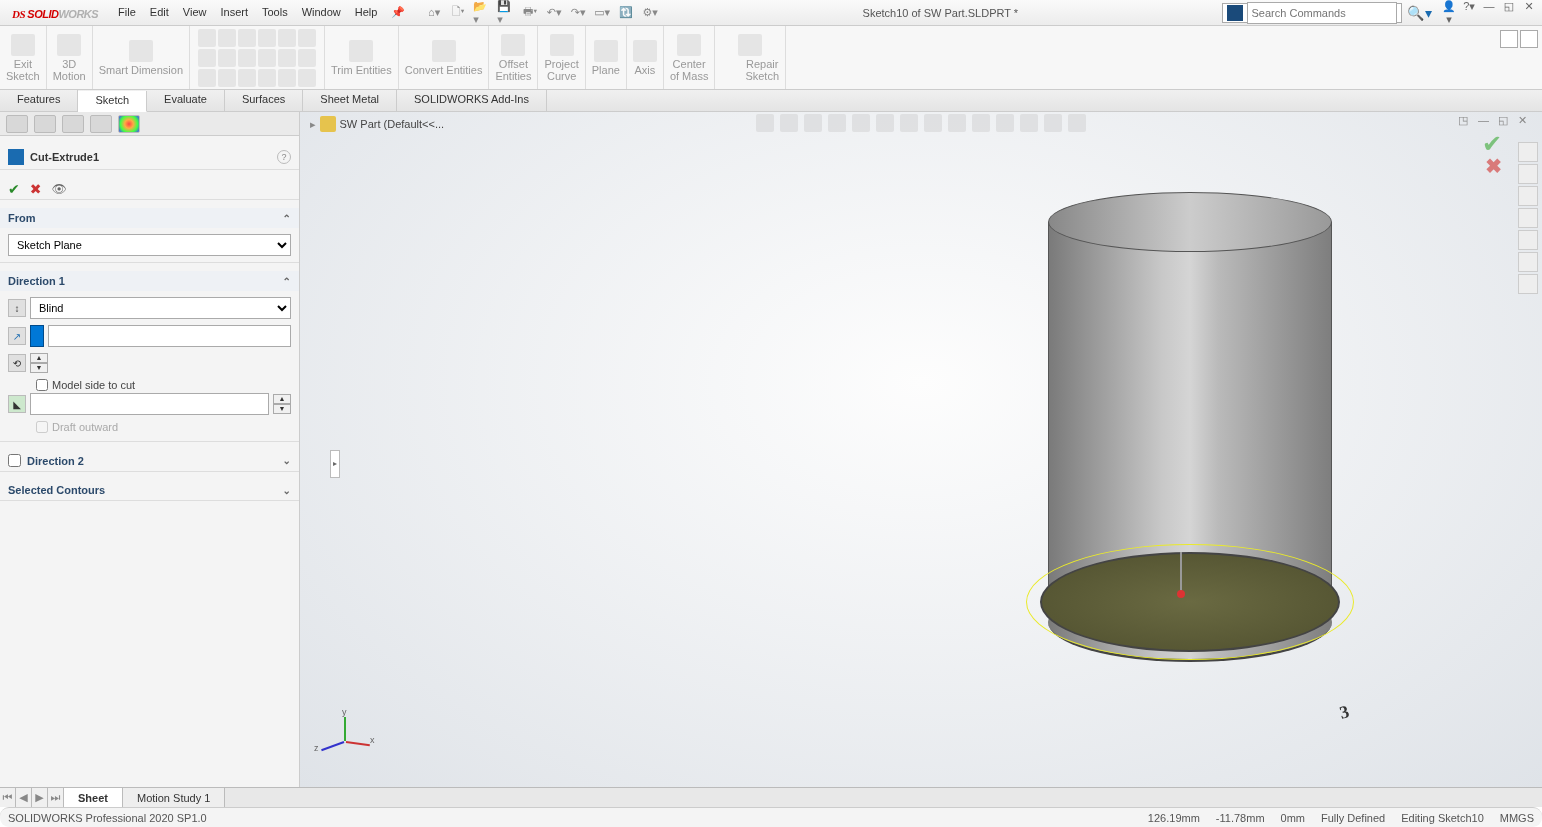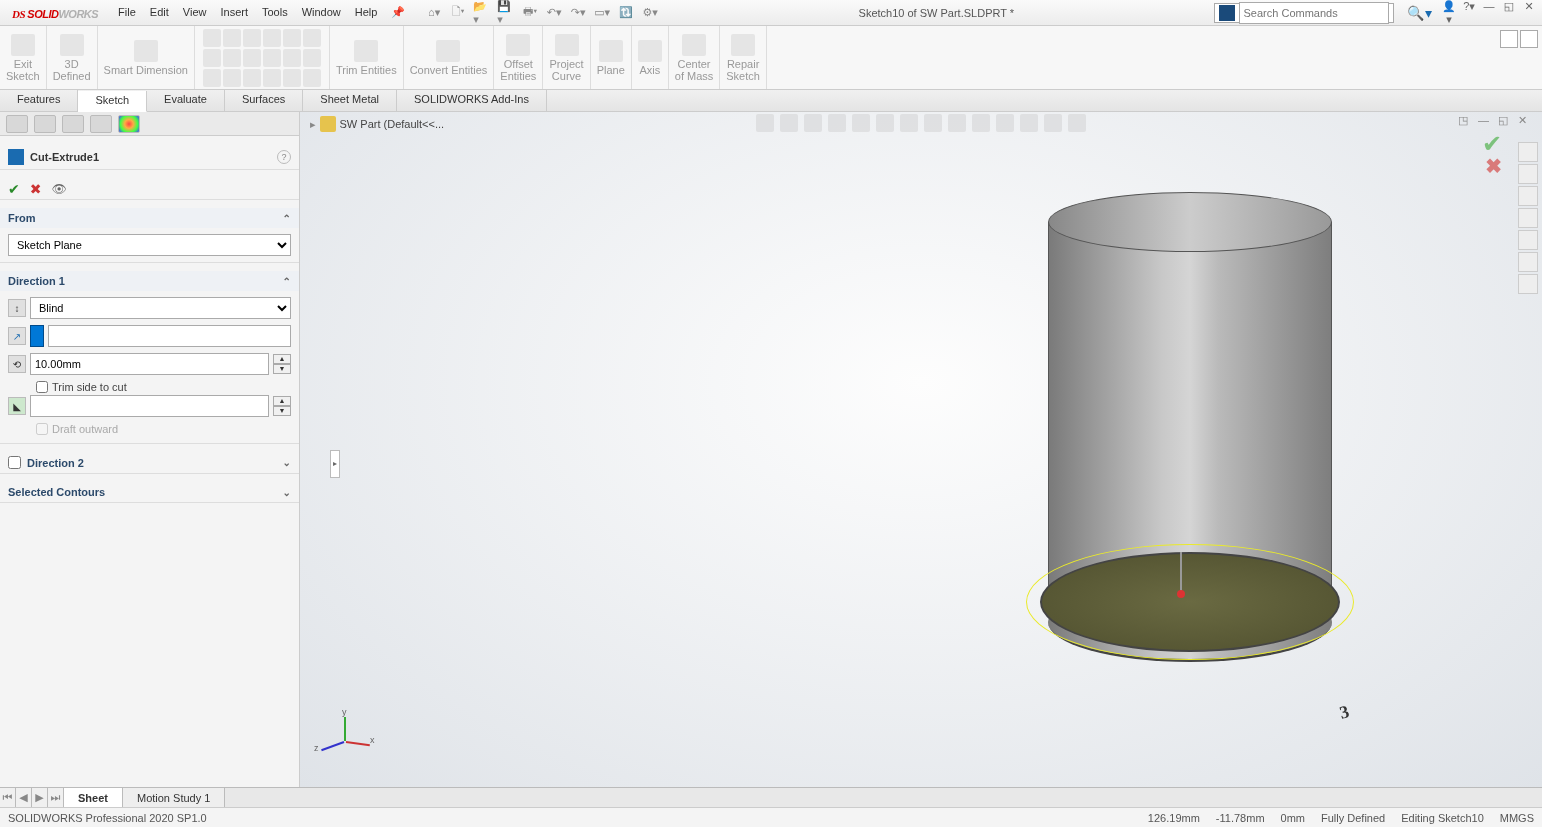--- a/index.html
+++ b/index.html
@@ -7,21 +7,21 @@
 
 
 .titlebar { height: 26px; background: linear-gradient(#fafafa,#ececec); border-bottom: 1px solid #ccc; display: flex; align-items: center; }
 .logo { color: #d40000; font-weight: bold; font-style: italic; font-size: 14px; padding: 0 12px; letter-spacing: -0.5px; }
 .logo .sw { color: #b0b0b0; font-style: italic; }
 .menu { display: flex; gap: 14px; margin-left: 8px; }
 .menu span { cursor: default; }
 .tb-icons { display: flex; gap: 6px; margin-left: 20px; align-items: center; color: #888; }
 .tb-icons span { width: 18px; height: 18px; display:inline-flex; align-items:center; justify-content:center; }
 .doc-title { flex: 1; text-align: center; color: #555; }
-.search-box { width: 180px; height: 20px; border: 1px solid #aaa; background: #fff; display: flex; align-items: center; padding: 0 4px; margin-right: 14px; }
+.search-box { width: 180px; height: 20px; border: 1px solid #aaa; background: #fff; display: flex; align-items: center; padding: 0 4px; margin-right: 6px; }
 .search-box .sicon { width: 16px; height: 16px; background: #1a4a7a; display:inline-block; margin-right:4px; }
 .search-box input { border: none; outline: none; flex:1; color:#999; font-size:11px; }
 .search-mag { color:#1a6bb0; font-size:14px; margin-right:10px; }
 .win-icons { display:flex; gap:6px; margin-right:6px; color:#666; }
 .win-icons span { width:14px; text-align:center; }
 
 
 .ribbon { height: 64px; background: #f7f7f7; border-bottom: 1px solid #ccc; display: flex; align-items: stretch; }
 .rgrp { border-right: 1px solid #ddd; padding: 2px 6px; display:flex; flex-direction:column; align-items:center; justify-content:center; color:#999; text-align:center; }
 .rgrp .ri { width: 24px; height: 22px; background: #e5e5e5; margin: 0 auto 2px; border-radius:2px; }
@@ -100,21 +100,21 @@
 .mid-handle { position:absolute; left:330px; top:50%; width:10px; height:28px; background:#fff; border:1px solid #bbb; display:flex; align-items:center; justify-content:center; font-size:8px; color:#666; }
 
 
 .bottom-tabs { position:absolute; bottom:20px; left:0; right:0; height:20px; background:#e8e8e8; border-top:1px solid #bbb; display:flex; align-items:stretch; }
 .bottom-tabs .nav { display:flex; }
 .bottom-tabs .nav span { width:16px; border-right:1px solid #bbb; text-align:center; line-height:18px; color:#888; background:#f0f0f0; }
 .btab { padding:2px 14px; border-right:1px solid #bbb; background:#eee; line-height:16px; }
 .btab.active { background:#fff; font-weight:bold; }
 
 
-.status { position:absolute; bottom:0; left:0; right:0; height:20px; background:#f4f4f4; border-top:1px solid #ccc; display:flex; align-items:center; padding:0 8px; color:#555; }
+.status { position:absolute; bottom:0; left:0; right:0; height:20px; background:#f4f4f4; border-top:1px solid #ccc; display:flex; align-items:center; padding:0 8px; color:#555;border-radius:9px; }
 .status .r { margin-left:auto; display:flex; gap:16px; }
 </style>
 </head>
 <body>
 
 <div class="titlebar">
   <div class="logo">
     <span style="font-family:cursive; color:#d40000;">DS </span>
     <span>SOLID</span><span class="sw">WORKS</span>
   </div>
@@ -157,21 +157,21 @@
 
 <div class="ribbon">
   <div class="rgrp">
       <div class="ri"></div>
       <span style="white-space:pre-line;">Exit
 Sketch</span>
     </div>
   <div class="rgrp">
       <div class="ri"></div>
       <span style="white-space:pre-line;">3D
-Defined</span>
+Motion</span>
     </div>
   <div class="rgrp">
       <div class="ri"></div>
       <span>Smart Dimension</span>
     </div>
   <div class="rgrp">
     <div class="mini-grid">
         <span></span>
         <span></span>
         <span></span>
@@ -218,21 +218,21 @@
       <div class="ri"></div>
       <span>Axis</span>
     </div>
   <div class="rgrp">
       <div class="ri"></div>
       <span style="white-space:pre-line;">Center
 of Mass</span>
     </div>
   <div class="rgrp">
       <div class="ri"></div>
-      <span style="white-space:pre-line;">Repair
+      <span style="white-space:pre-line;margin-left:24px;">Repair
 Sketch</span>
     </div>
   <div class="ribbon-end">
       <div class="k"></div>
       <div class="k"></div>
     </div>
 </div>
 
 <div class="tabsrow">
   <div class="tab">Features</div>
@@ -283,29 +283,28 @@
           <div class="icn">↕</div>
           <select style="flex:1;"><option>Blind</option></select>
         </div>
         <div class="row">
           <div class="icn" style="color:#1a6bb0;">↗</div>
           <div class="sel-blue"></div>
           <input type="text" class="empty" style="flex: 1 1 0%;" value="">
         </div>
         <div class="row">
           <div class="icn">⟲</div>
-          <input type="text" style="flex: 1 1 0%;" value="10.00mm">
           <div class="spinner">
               <span>▲</span>
               <span>▼</span>
             </div>
         </div>
         <label class="chk">
             <input type="checkbox" style="">
-            <span>Trim side to cut</span>
+            <span>Model side to cut</span>
           </label>
         <div class="row">
           <div class="icn" style="background:#cde8cd;">◣</div>
           <input type="text" style="flex: 1 1 0%;" value="">
           <div class="spinner">
               <span>▲</span>
               <span>▼</span>
             </div>
         </div>
         <label class="chk dim">

